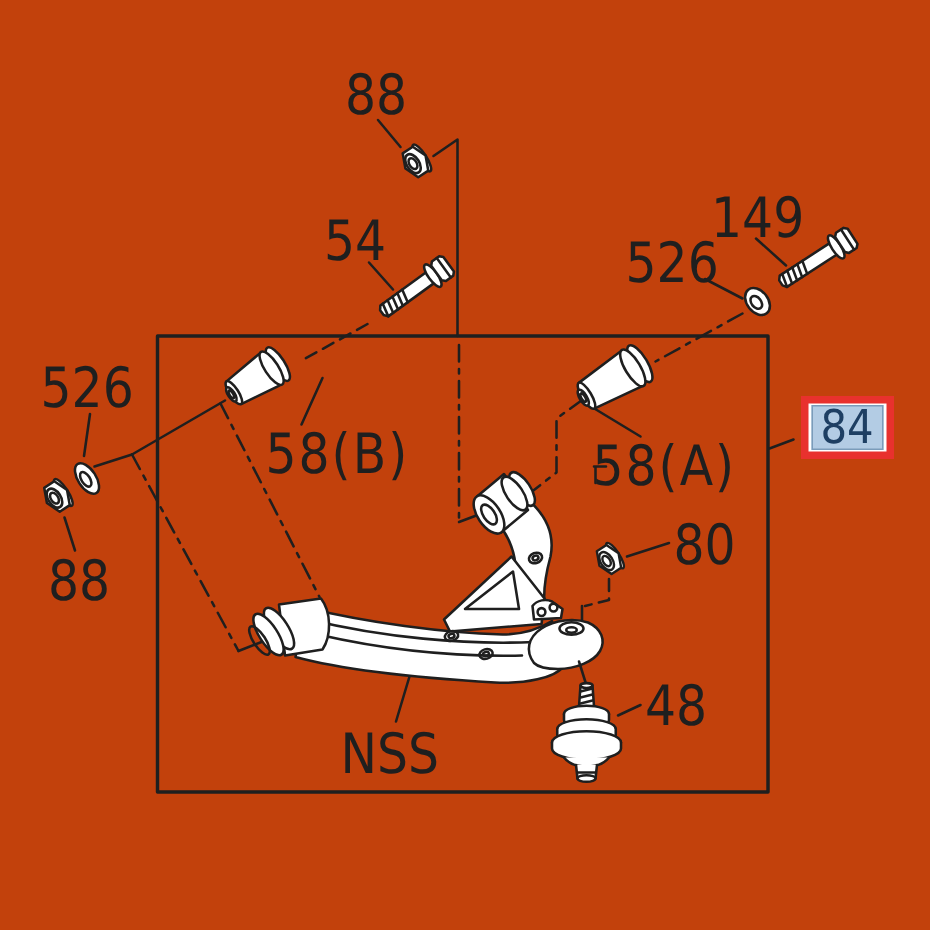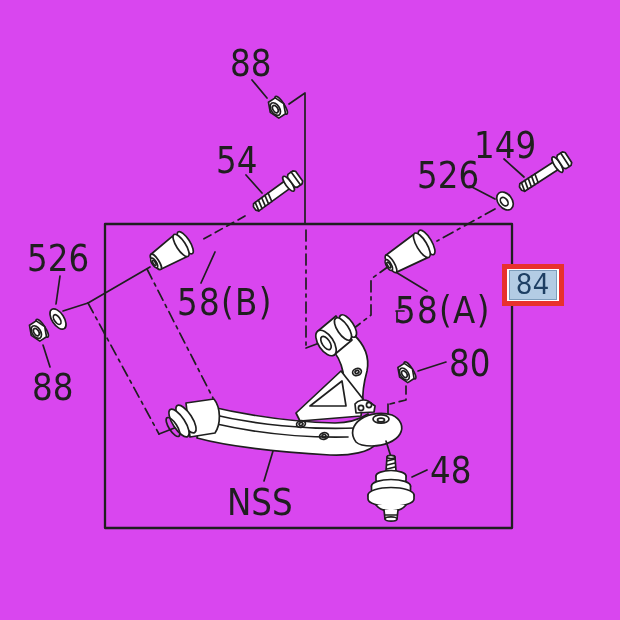--- a/index.html
+++ b/index.html
@@ -17,21 +17,21 @@
   .callout.wide{letter-spacing:1.5px;}
   .hl{position:absolute;width:62px;height:42px;border:5px solid #e8312e;background:#fff;
       box-sizing:border-box;display:flex;align-items:center;justify-content:center;padding:2px;}
   .hl-inner{flex:1;height:100%;border:1px solid #7b9cba;display:flex;align-items:center;
             justify-content:center;font-size:31px;line-height:31px;}
   .hl-inner span{transform:scaleX(0.9);display:inline-block;}
 </style>
 </head>
 <body>
 
-<div id="stage" style="color: rgb(31, 31, 31); background: #d946ef;">
+<div id="stage" style="color: rgb(31, 31, 31); background: #c2410c;">
 
   <svg id="art" width="620" height="620" viewBox="0 0 620 620">
 
     <rect class="ln thick" x="105" y="224" width="407" height="304"></rect>
 
     <g>
       <path class="ln" d="M252,80 L267,98"></path>
       <path class="ln" d="M289,104 L305,93 L305,224"></path>
       <path class="ln dash" d="M306,230 L306,348"></path>
       <path class="ln" d="M306,348 L322,342"></path>
@@ -188,19 +188,19 @@
   <div class="callout" style="left:474px;top:127px">149</div>
   <div class="callout" style="left:417px;top:157px">526</div>
   <div class="callout" style="left:27px;top:240px">526</div>
   <div class="callout" style="left:32px;top:369px">88</div>
   <div class="callout wide" style="left:177px;top:284px">58(B)</div>
   <div class="callout wide" style="left:395px;top:292px">58(A)</div>
   <div class="callout" style="left:449px;top:345px">80</div>
   <div class="callout" style="left:430px;top:452px">48</div>
   <div class="callout" style="left:227px;top:484px">NSS</div>
 
-  <div class="hl" style="left: 502px; top: 264px; border-color: rgb(232, 49, 46); font-family: Liberation Mono, monospace;">
+  <div class="hl" style="left: 534px; top: 264px; border-color: rgb(232, 49, 46);">
     <div class="hl-inner" style="background: rgb(179, 204, 228); color: rgb(30, 63, 99);">
       <span>84</span>
     </div>
   </div>
 
 </div>
 
 </body></html>

